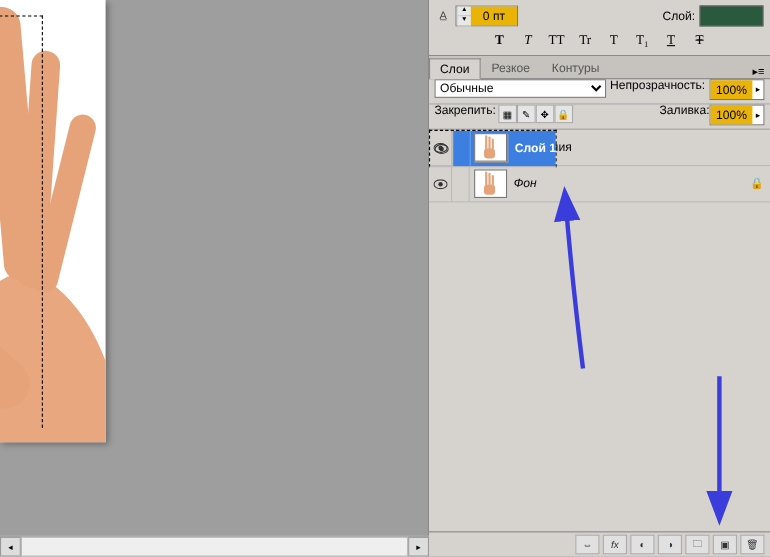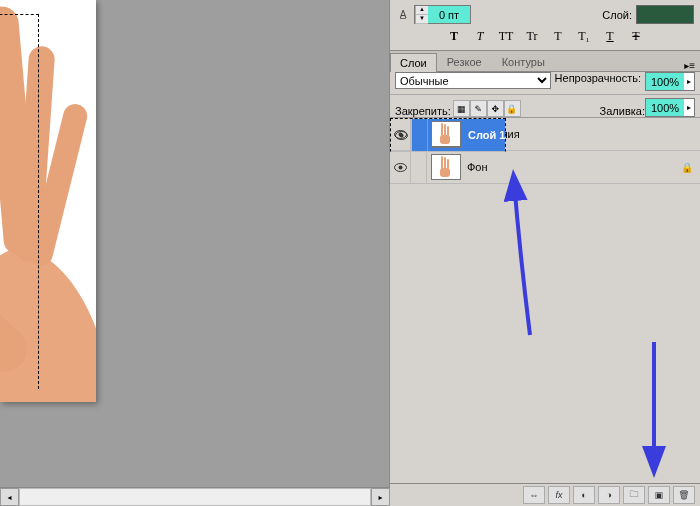--- a/index.html
+++ b/index.html
@@ -12,36 +12,36 @@
 .hand .f2{position:absolute;left:98px;top:62px;width:26px;height:216px;background:#e6a37a;border-radius:16px;transform:rotate(4deg)}
 .hand .f3{position:absolute;left:122px;top:118px;width:24px;height:166px;background:#e6a37a;border-radius:14px;transform:rotate(14deg)}
 .hand .thumb{position:absolute;left:30px;top:280px;width:45px;height:120px;background:#e6a37a;border-radius:24px;transform:rotate(-48deg)}
 .sel{position:absolute;border:1px dashed #000}
 .sel1{left:-6px;top:14px;width:44px;height:374px;border-left:none;border-bottom:none}
 .panels{width:310px;display:flex;flex-direction:column;background:#d6d3ce;border-left:1px solid #888}
 .char-panel{border-bottom:1px solid #8a8a8a;padding:3px 6px 6px;background:#d6d3ce}
 .row{display:flex;align-items:center;gap:4px;margin:2px 0}
 .ic{display:inline-flex;align-items:center;justify-content:center;width:14px;height:14px;font-size:10px;color:#444}
 .numbox{display:inline-flex;align-items:center;background:#fff;border:1px solid #7a7a7a;height:17px}
-.numbox input{border:none;width:38px;height:15px;font-size:11px;text-align:center;outline:none;background:#5eead4}
+.numbox input{border:none;width:38px;height:15px;font-size:11px;text-align:center;outline:none;background:#eab308}
 .spin{display:flex;flex-direction:column;border-left:1px solid #aaa}
 .spin div{width:12px;height:8px;background:#e8e8e8;border-bottom:1px solid #bbb;font-size:6px;text-align:center;line-height:7px;cursor:pointer}
 .swatch{width:56px;height:17px;border:1px solid #666;background:#2a5a3d}
 .tbar{display:flex;gap:6px;justify-content:center;margin-top:4px}
 .tbtn{display:inline-flex;align-items:center;justify-content:center;width:20px;height:16px;font-family:'Times New Roman',serif;font-size:12px;cursor:pointer}
 .sel-row{display:flex;align-items:center;gap:5px;margin-top:3px}
 .combo{background:#fff;border:1px solid #7a7a7a;height:17px;font-size:11px}
 .layers-panel{display:flex;flex-direction:column;flex:1;background:#d6d3ce}
 .tabs{display:flex;background:#c6c3be;border-bottom:1px solid #8a8a8a;height:20px;align-items:end}
 .tab{padding:3px 9px;font-size:11px;color:#555;cursor:pointer;border:1px solid transparent;border-bottom:none}
 .tab.active{background:#d6d3ce;border-color:#8a8a8a;color:#000;position:relative;top:1px}
 .tabs .menu{margin-left:auto;padding:0 5px;font-size:10px;cursor:pointer}
 .opts{display:flex;align-items:flex-start;gap:4px;height:22px;padding:0 5px;border-bottom:1px solid #aaa}
 .opts .combo{flex:1}
-.lock-row{display:flex;align-items:flex-end;gap:0;height:22px;padding:0 5px;border-bottom:1px solid #999;font-size:11px}
+.lock-row{display:flex;align-items:flex-start;gap:0;height:22px;padding:0 5px;border-bottom:1px solid #999;font-size:11px}
 .lock-row .lbl{margin-right:2px}
 .lock-row .mini{width:15px;height:15px;display:inline-flex;align-items:center;justify-content:center;border:1px solid #aaa;background:#e5e5e5;font-size:9px;cursor:pointer}
 .lock-row .sp{flex:1}
 .layer-list{flex:1;overflow:auto;background:#d6d3ce}
 .layer{display:flex;align-items:flex-start;height:32px;border-bottom:1px solid #bbb}
 .layer .eye{width:20px;height:32px;border-right:1px solid #bbb;display:flex;align-items:center;justify-content:center;cursor:pointer}
 .layer .eye svg{width:13px;height:9px}
 .layer .link{width:15px;height:32px;border-right:1px solid #bbb}
 .layer .thumb-box{width:28px;height:24px;margin:0 4px;background:#fff;border:1px solid #777;position:relative;overflow:hidden}
 .layer .name{flex:1;font-size:11px;padding-left:2px}
@@ -192,21 +192,21 @@
           <div class="bar">
             <div class="link"></div>
             <div class="thumb-box">
               <div class="mini-hand">
                   <div class="mh-p"></div>
                   <div class="mh-1"></div>
                   <div class="mh-2"></div>
                   <div class="mh-3"></div>
                 </div>
             </div>
-            <div class="name" style="">Фон</div>
+            <div class="name" style="font-style:italic">Фон</div>
             <div class="lk">🔒</div>
           </div>
         </div>
 
       </div>
 
       <div class="bot-ic">
         <span class="bi">⇔</span>
         <span class="bi">
             <i>fx</i>

